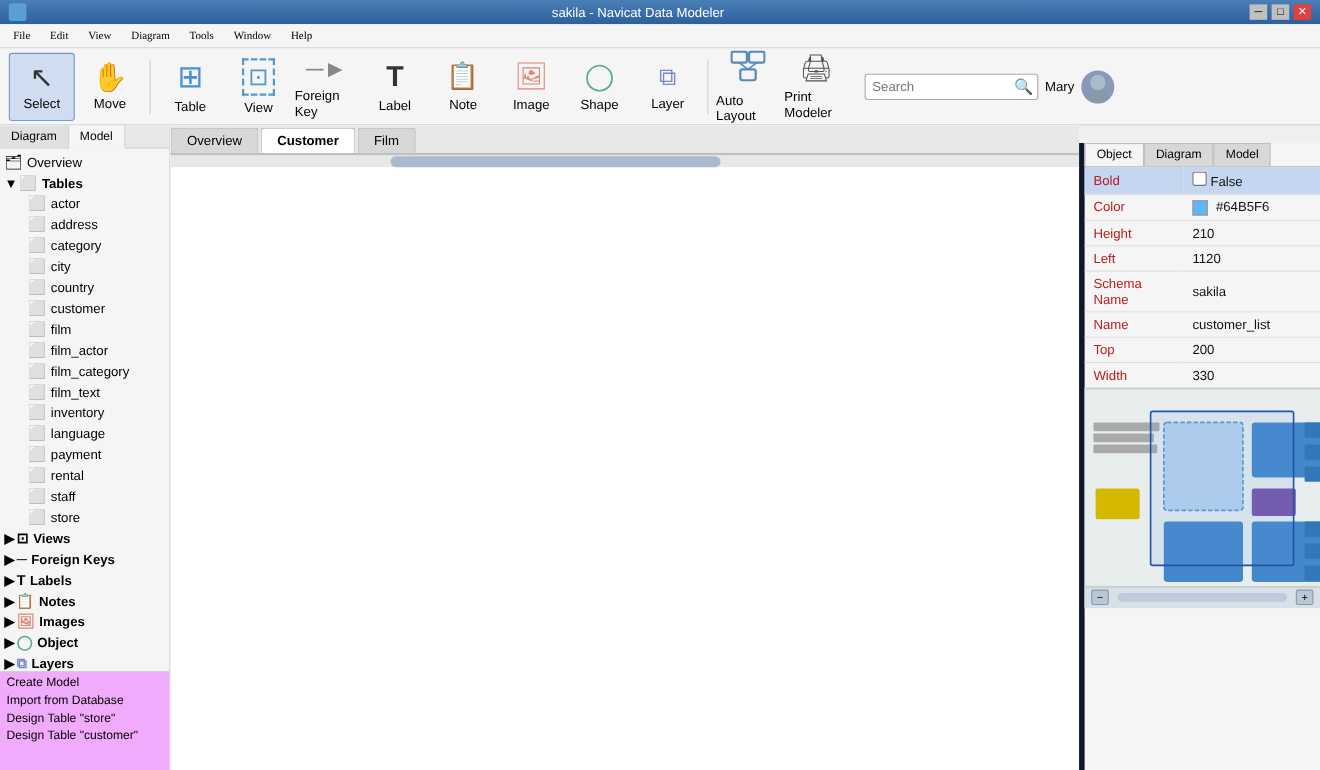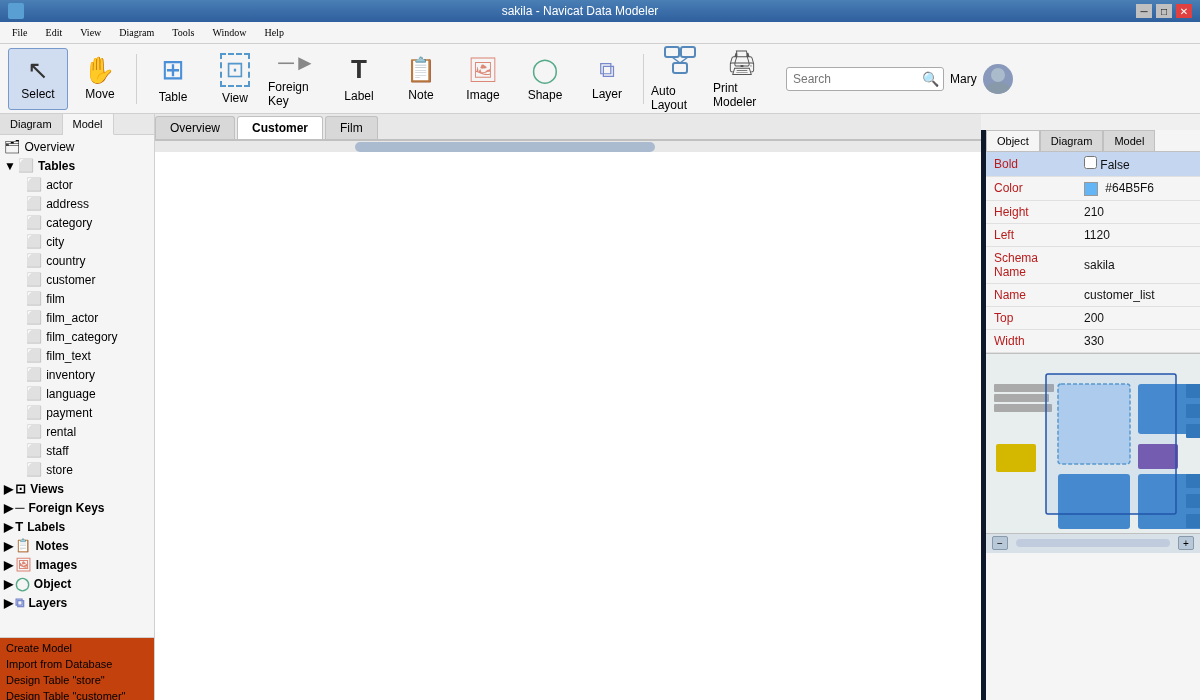--- a/index.html
+++ b/index.html
@@ -148,23 +148,23 @@
       padding: 2px 4px;
       cursor: pointer;
       font-size: 12px;
       font-weight: bold;
       gap: 2px;
     }
 
     
     #bottom-left {
       border-top: 1px solid #d0d0d0;
-      background: #c2410c;
+      background: #f0abfc;
       overflow: hidden;
-      height: 63px;
+      height: 90px;
       padding: 2px 0;
       overflow-y: auto;
     }
     .bottom-item {
       padding: 2px 6px;
       cursor: pointer;
       font-size: 11px;
       white-space: nowrap;
     }
 

